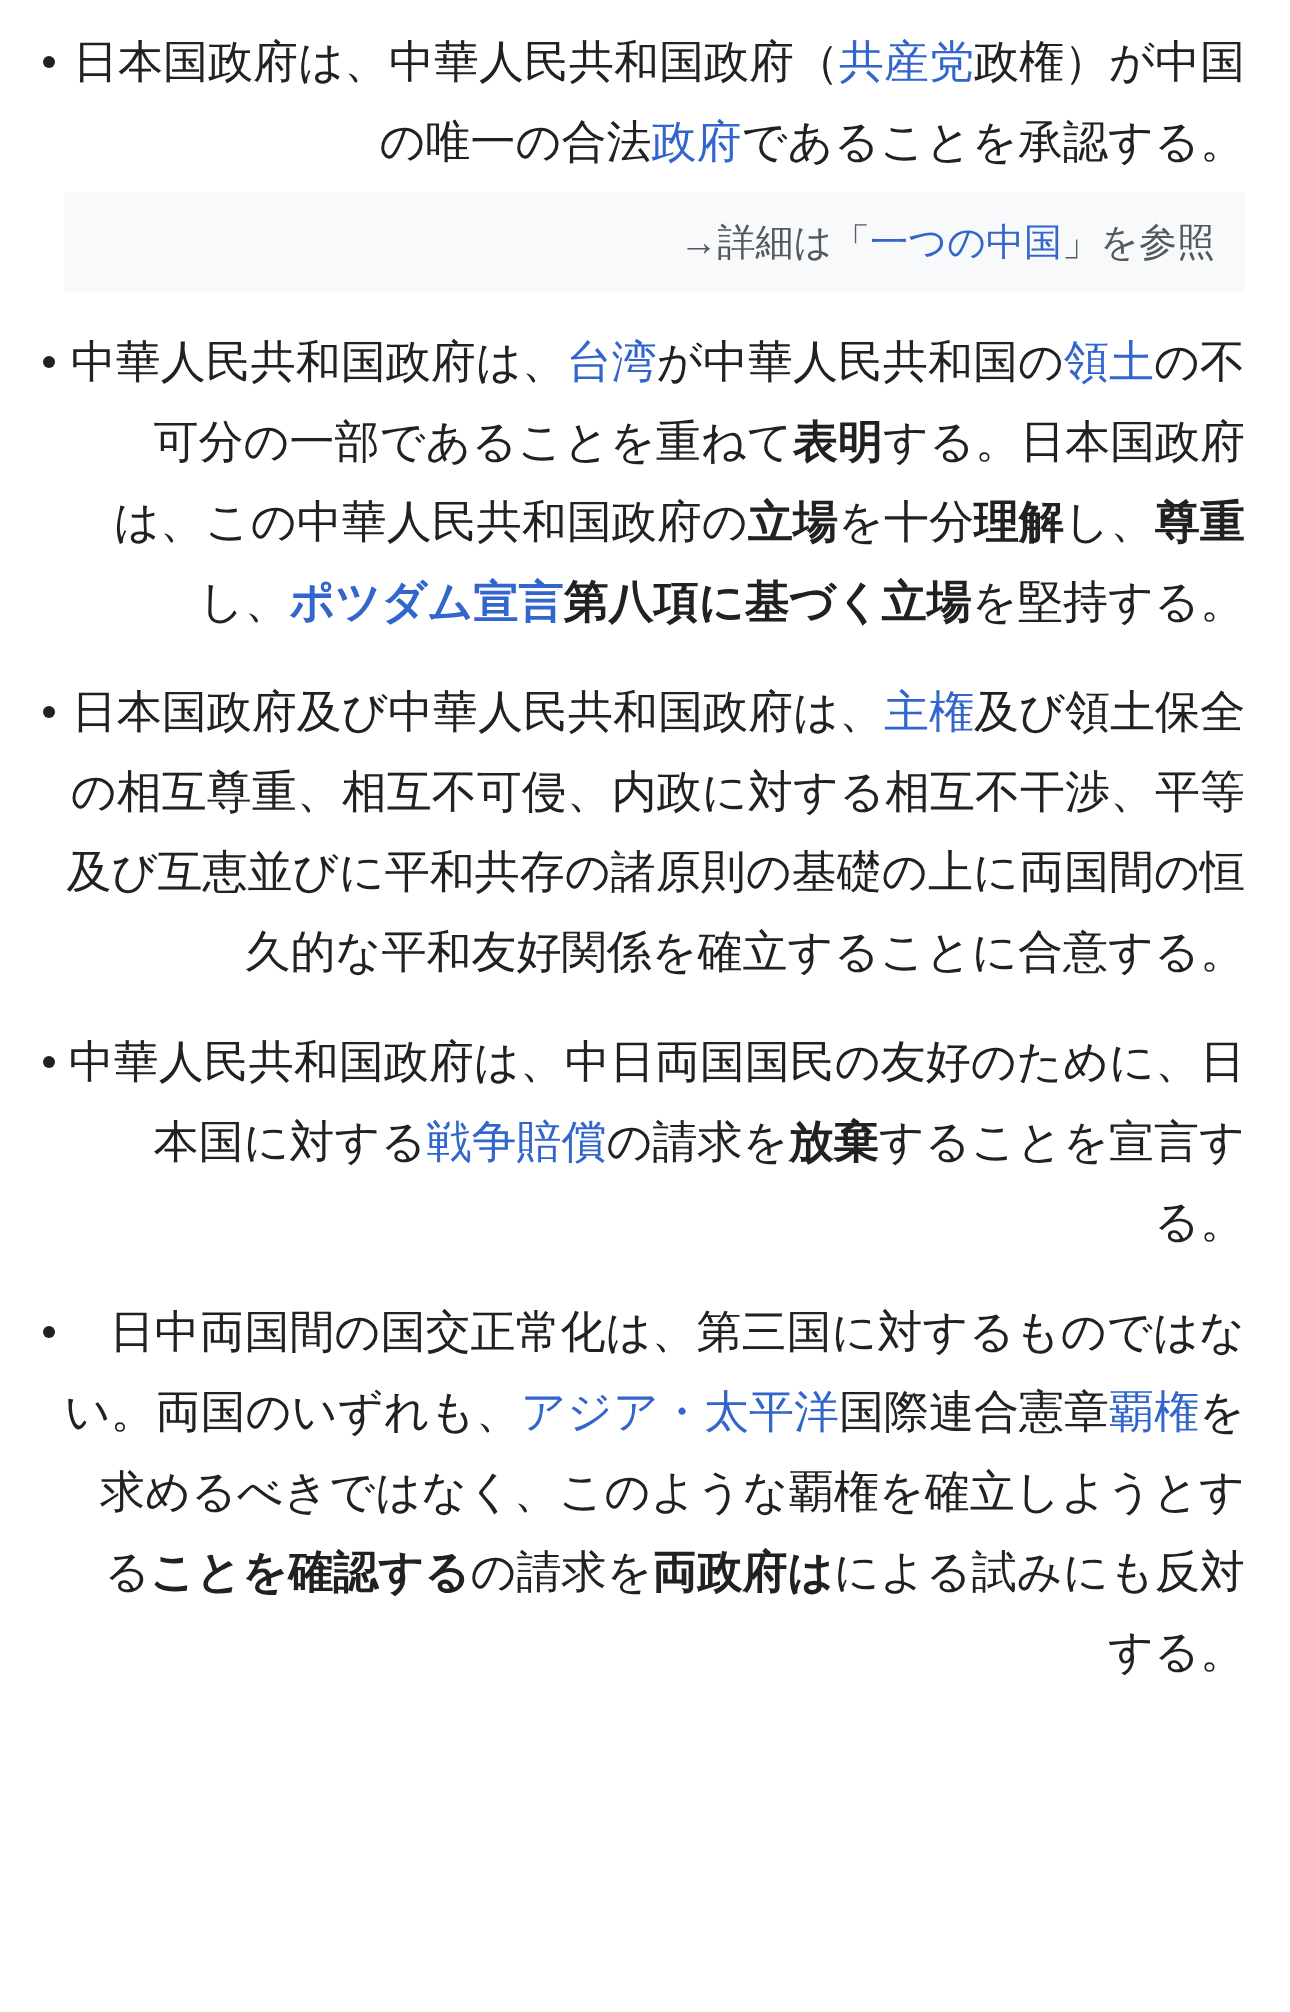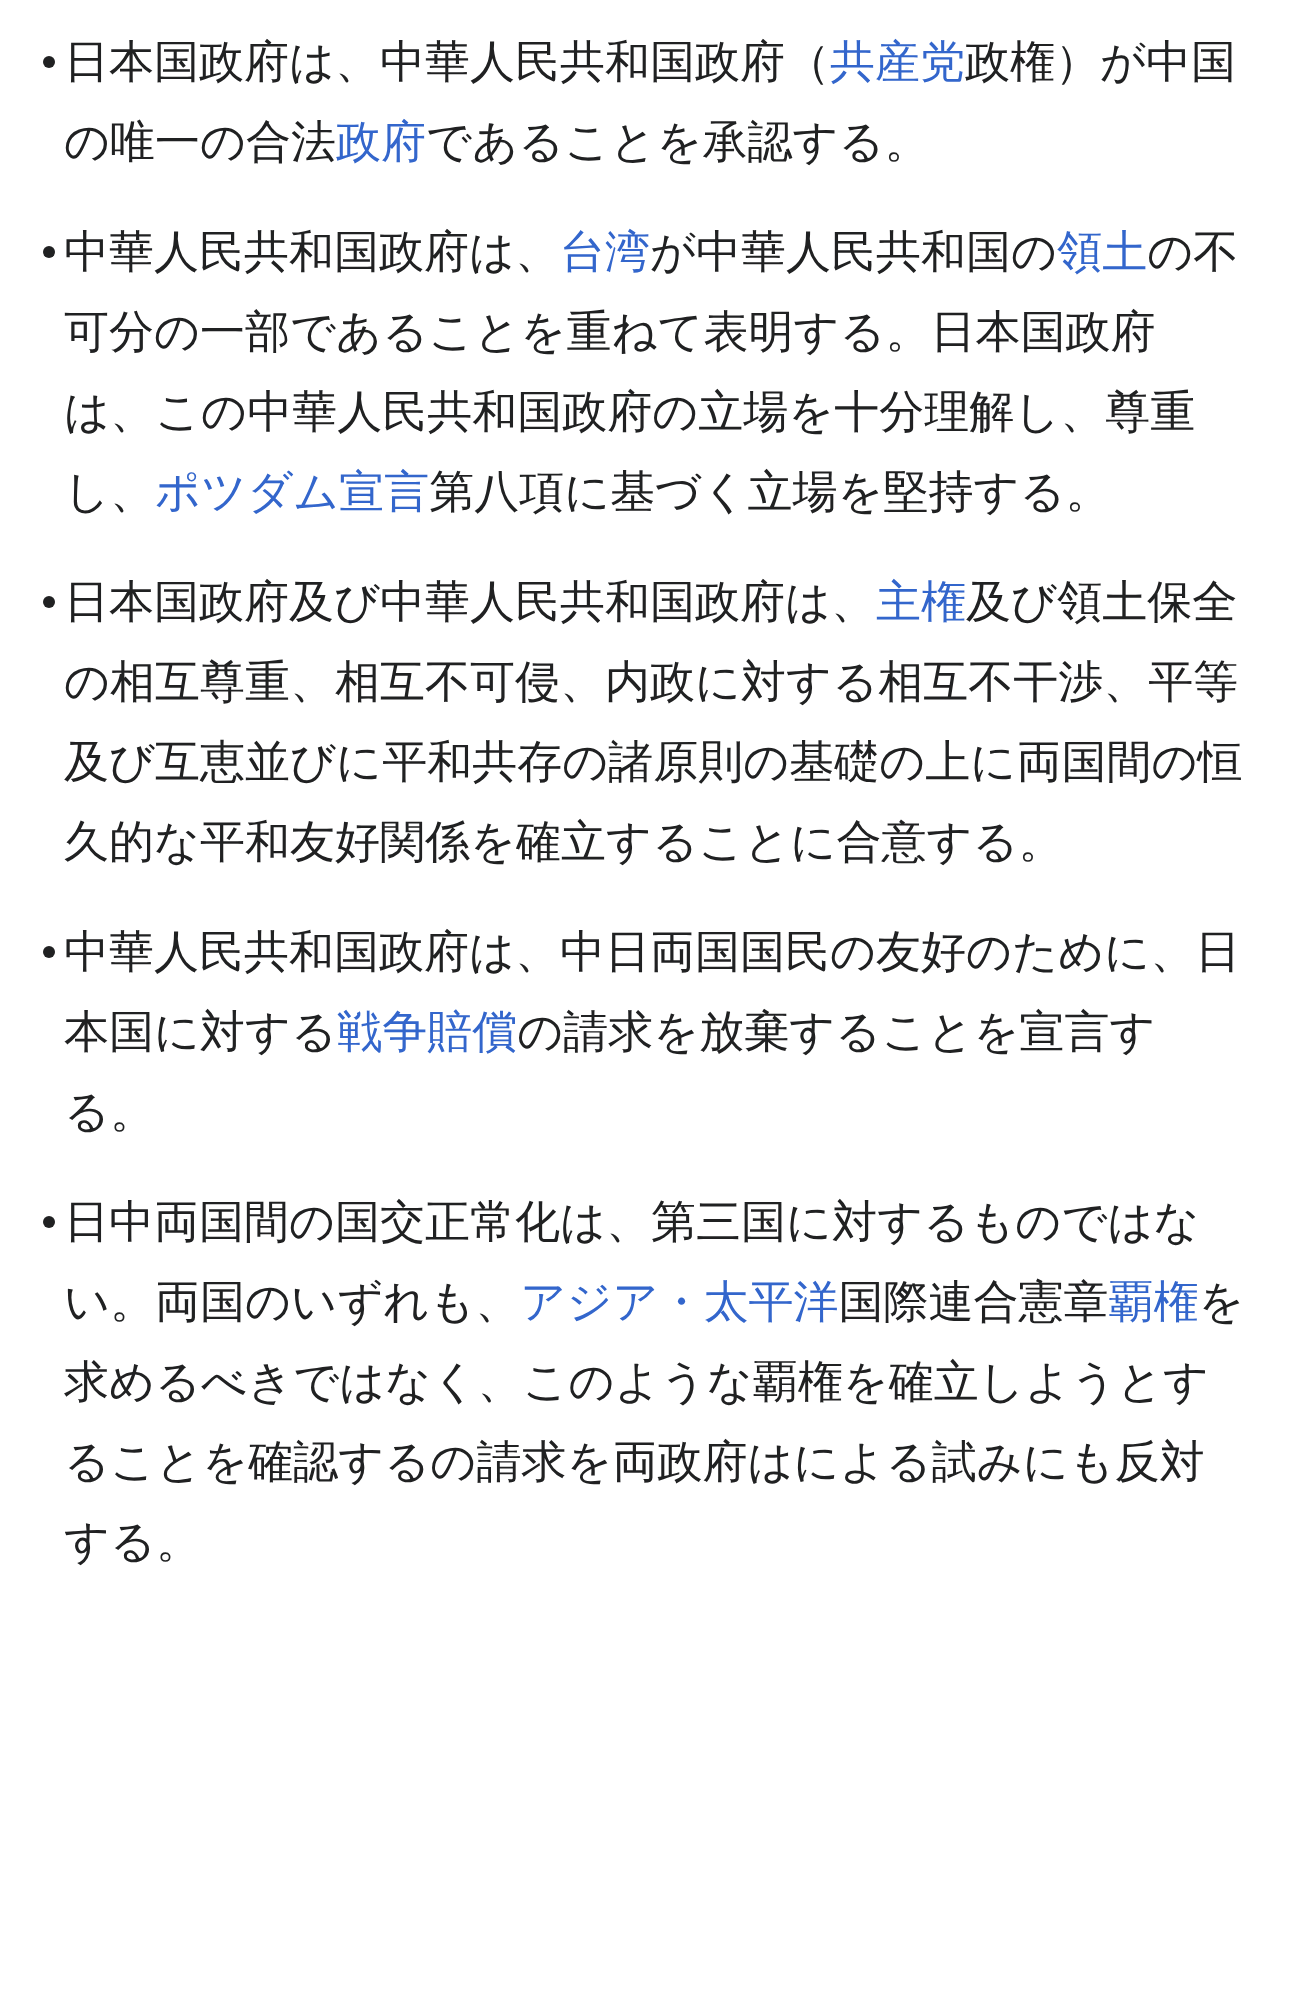--- a/index.html
+++ b/index.html
@@ -19,32 +19,33 @@
   }
   ul.treaty-list {
     list-style: none;
     margin: 0;
     padding: 0;
   }
   ul.treaty-list > li {
     position: relative;
     padding-left: 64px;
     margin-bottom: 30px;
+    text-align: right;
   }
   ul.treaty-list > li::before {
     content: "";
     position: absolute;
     left: 43px;
     top: 34px;
     width: 12px;
     height: 12px;
     border-radius: 50%;
     background: #202122;
   }
-  .b { font-weight: 400; }
+  .b { font-weight: 700; }
   a.wlink {
     color: #3366cc;
     text-decoration: none;
     cursor: pointer;
   }
   .hatnote {
     background: #f8f9fa;
     color: #54595d;
     font-size: 38px;
     line-height: 48px;
@@ -53,19 +54,19 @@
   }
   .hatnote .arrow {
     color: #54595d;
   }
 </style>
 </head>
 <body>
 
 <main>
   <ul class="treaty-list">
-      <li><span>日本国政府は、中華人民共和国政府（</span><a class="wlink" href="#">共産党</a><span>政権）が中国の唯一の合法</span><a class="wlink" href="#">政府</a><span>であることを承認する。</span></li>
+      <li><span>日本国政府は、中華人民共和国政府（</span><a class="wlink" href="#">共産党</a><span>政権）が中国の唯一の合法</span><a class="wlink" href="#">政府</a><span>であることを承認する。</span><div class="hatnote"><span class="arrow">→</span><span>詳細は「</span><a class="wlink" href="#">一つの中国</a><span>」を参照</span></div></li>
       <li><span>中華人民共和国政府は、</span><a class="wlink" href="#">台湾</a><span>が中華人民共和国の</span><a class="wlink" href="#">領土</a><span>の不可分の一部であることを重ねて</span><span class="b">表明</span><span>する。日本国政府は、この中華人民共和国政府の</span><span class="b">立場</span><span>を十分</span><span class="b">理解</span><span>し、</span><span class="b">尊重</span><span>し、</span><a class="wlink b" href="#">ポツダム宣言</a><span class="b">第八項に基づく立場</span><span>を堅持する。</span></li>
       <li><span>日本国政府及び中華人民共和国政府は、</span><a class="wlink" href="#">主権</a><span>及び領土保全の相互尊重、相互不可侵、内政に対する相互不干渉、平等及び互恵並びに平和共存の諸原則の基礎の上に両国間の恒久的な平和友好関係を確立することに合意する。</span></li>
       <li><span>中華人民共和国政府は、中日両国国民の友好のために、日本国に対する</span><a class="wlink" href="#">戦争賠償</a><span>の請求を</span><span class="b">放棄</span><span>することを宣言する。</span></li>
       <li><span>日中両国間の国交正常化は、第三国に対するものではない。両国のいずれも、</span><a class="wlink" href="#">アジア・太平洋</a><span>国際連合憲章</span><a class="wlink" href="#">覇権</a><span>を求めるべきではなく、このような覇権を確立しようとする</span><span class="b">ことを確認する</span><span>の請求を</span><span class="b">両政府は</span><span>による試みにも反対する。</span></li>
     </ul>
 </main>
 
 </body></html>

